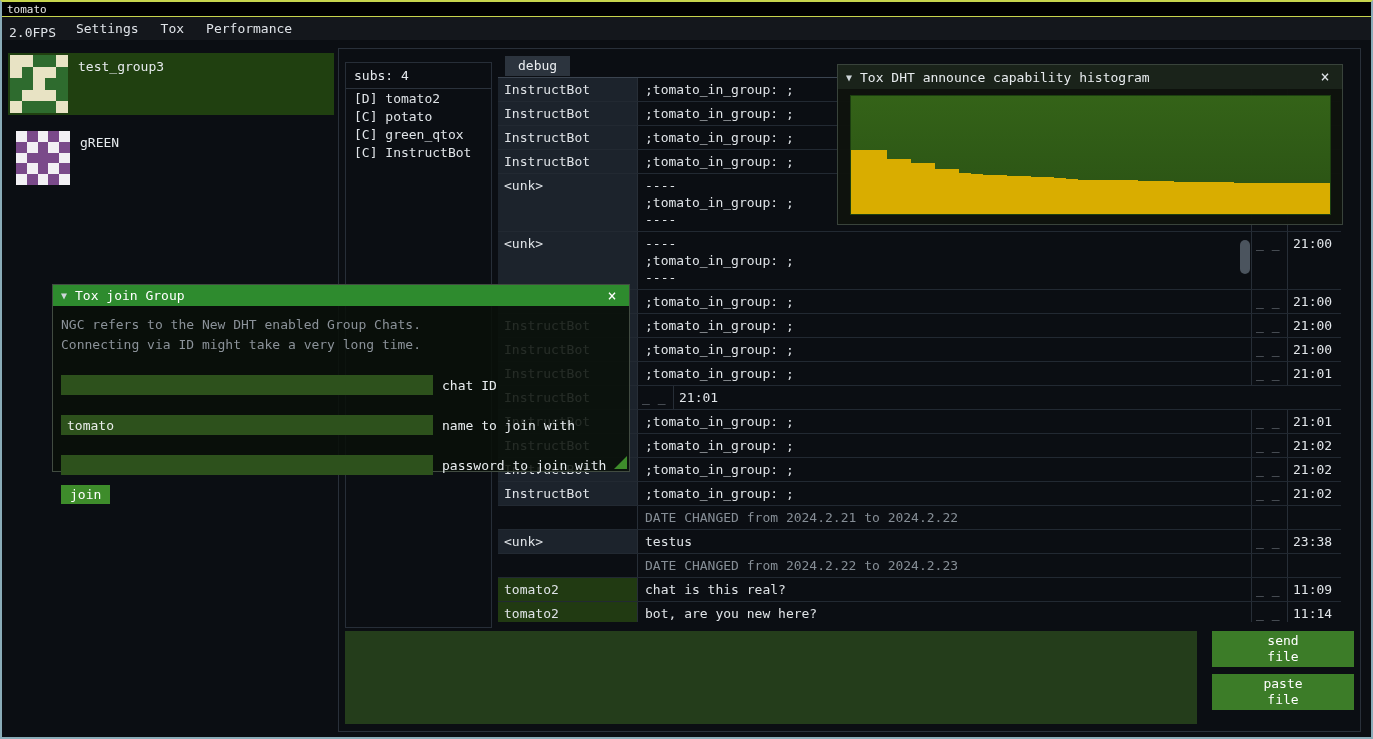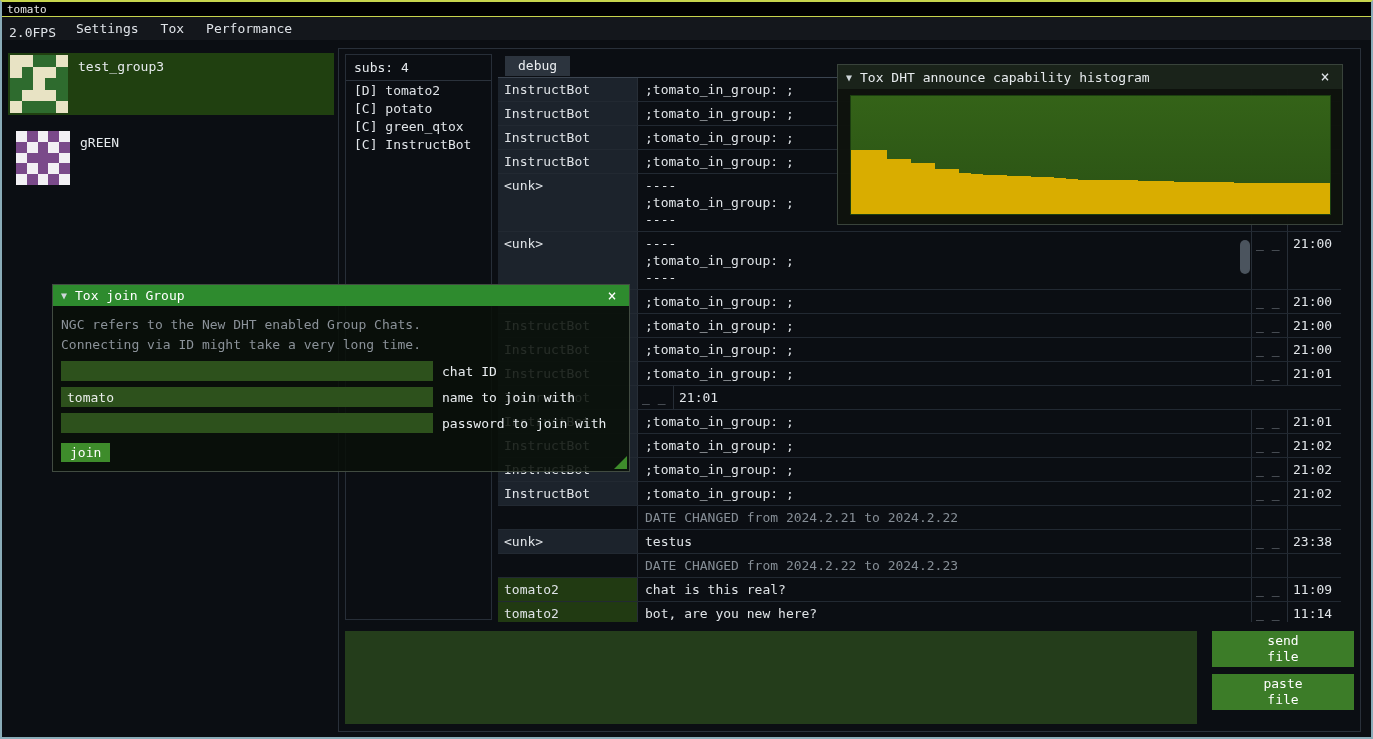--- a/index.html
+++ b/index.html
@@ -17,21 +17,21 @@
   .fps { padding:8px 9px 0 7px; }
   
   .group-list { position:absolute; left:6px; top:51px; width:326px; }
   .group-item { display:flex; padding:2px; margin-bottom:14px; }
   .group-item.selected { background:#204010; }
   .avatar { display:grid; grid-template-columns:repeat(5,1fr); grid-template-rows:repeat(5,1fr); width:58px; height:58px; flex:0 0 auto; }
   .group-item:not(.selected) .avatar { width:54px; height:54px; margin-left:6px; }
   .group-label { margin:4px 0 0 10px; color:#e6eaed; }
   
   .right-panel { position:absolute; left:336px; top:46px; width:1023px; height:684px; border:1px solid #29303a; }
-  .subs-panel { position:absolute; left:6px; top:5px; width:147px; height:566px; border:1px solid #272e38; }
+  .subs-panel { position:absolute; left:6px; top:13px; width:147px; height:566px; border:1px solid #272e38; }
   .subs-header { padding:5px 8px 5px; color:#e4e8ec; }
   .subs-sep { border:none; border-top:1px solid #2b323c; }
   .subs-item { padding:2px 8px 1px; color:#dfe3e7; }
   
   .chat-panel { position:absolute; left:159px; top:7px; right:19px; height:566px; }
   .tabbar { height:22px; border-bottom:1px solid #3b4450; }
   .tab { display:inline-block; margin-left:7px; padding:2px 13px 3px; background:#2c343e; color:#eaedf0; }
   .chat-rows { position:absolute; left:0; right:0; top:22px; bottom:0; overflow:hidden; }
   .chat-row { display:flex; border-bottom:1px solid #222932; align-items:stretch; }
   .c-name  { width:140px; flex:0 0 auto; background:#1c232c; padding:3px 6px; color:#dfe3e7; border-right:1px solid #272e37; line-height:17px; }
@@ -55,21 +55,21 @@
   .win-close { margin-left:auto; width:18px; text-align:center; font-size:15px; color:#dfe4e8; cursor:default; }
   .plot { position:absolute; left:12px; top:30px; right:11px; bottom:9px; background:linear-gradient(180deg,#346318 0%, #2a5114 100%); border:1px solid #1c3f10; }
   .bars { position:absolute; left:0; right:0; top:0; bottom:0; display:flex; align-items:flex-end; }
   .hbar { flex:1 1 auto; background:#d9ad00; }
   
   .join-window { position:absolute; left:50px; top:282px; width:578px; height:188px; background:rgba(9,16,9,0.87); border:1px solid #414b41; z-index:30; }
   .join-window .win-titlebar { height:21px; background:#2e8b2e; color:#fff; }
   .join-window .win-close { color:#fff; }
   .j-body { padding:9px 8px; }
   .info-line { color:#8b9299; line-height:20px; }
-  .field-row { display:flex; align-items:center; margin-top:6px; height:20px; }
+  .field-row { display:flex; align-items:center; margin-top:20px; height:20px; }
   .field-input { width:372px; height:20px; background:#2d511c; border:none; outline:none; color:#e9ede9; font:13px "DejaVu Sans Mono",monospace; padding:0 6px; }
   .field-label { margin-left:9px; color:#e9edf0; }
   .join-btn { margin-top:10px; display:inline-block; background:#3e8c2b; color:#fff; padding:2px 9px; border:none; font:13px "DejaVu Sans Mono",monospace; }
   .grip { position:absolute; right:2px; bottom:2px; width:0; height:0; border-left:13px solid transparent; border-bottom:13px solid #3e8c2b; }
 </style>
 </head>
 <body>
 
 <div class="screen">
 

